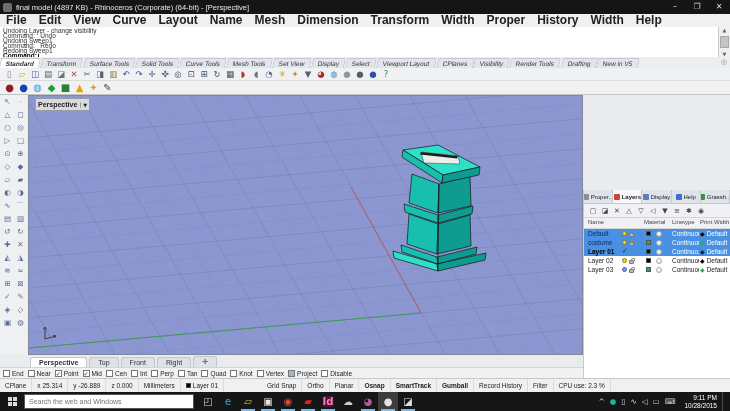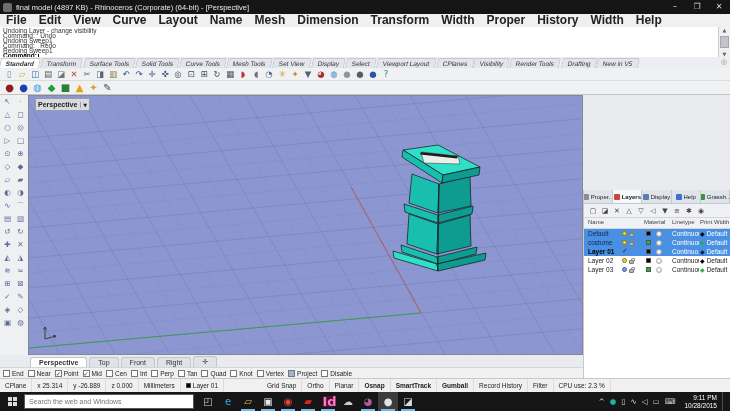--- a/index.html
+++ b/index.html
@@ -100,21 +100,21 @@
   .winlogo{display:grid;grid-template-columns:4px 4px;grid-template-rows:4px 4px;gap:1px;}
   .winlogo span{background:#dcdcdc;}
   .searchbox{width:168px;height:13px;background:#fff;border:1px solid #555;display:flex;align-items:center;margin-right:4px;}
   .searchbox input{border:none;outline:none;width:100%;font-size:7px;color:#666;background:transparent;padding:0 4px;
                    font-family:"Liberation Sans",sans-serif;}
   .apps{display:flex;height:19px;align-items:center;}
   .app{position:relative;width:20px;height:19px;display:flex;align-items:center;justify-content:center;}
   .app.running::after{content:"";position:absolute;left:3px;right:3px;bottom:0;height:2px;background:#76b9ed;}
   .app.activeapp{background:#3c3c3c;}
   .ag{font-size:10px;line-height:19px;font-family:"DejaVu Sans",sans-serif;}
-  .ag.boxed{font-size:13px;line-height:11px;width:11px;height:11px;text-align:center;border-radius:1px;font-weight:bold;}
+  .ag.boxed{font-size:10px;line-height:11px;width:11px;height:11px;text-align:center;border-radius:1px;font-weight:bold;}
   .tray{margin-left:auto;display:flex;align-items:center;gap:5px;padding-right:4px;}
   .tri{color:#d0d4da;font-size:7.5px;font-family:"DejaVu Sans",sans-serif;}
   .clock{color:#fff;font-size:6.5px;line-height:7.5px;text-align:right;padding-left:4px;}
   .showdesk{width:3px;height:19px;border-left:1px solid #4a4a4a;}
   
   .t1{fill:var(--t1);} .t2{fill:var(--t2);} .t3{fill:var(--t3);}
   .obj{stroke:#151515;stroke-width:0.7;stroke-linejoin:round;}
 </style>
 </head>
 <body>

